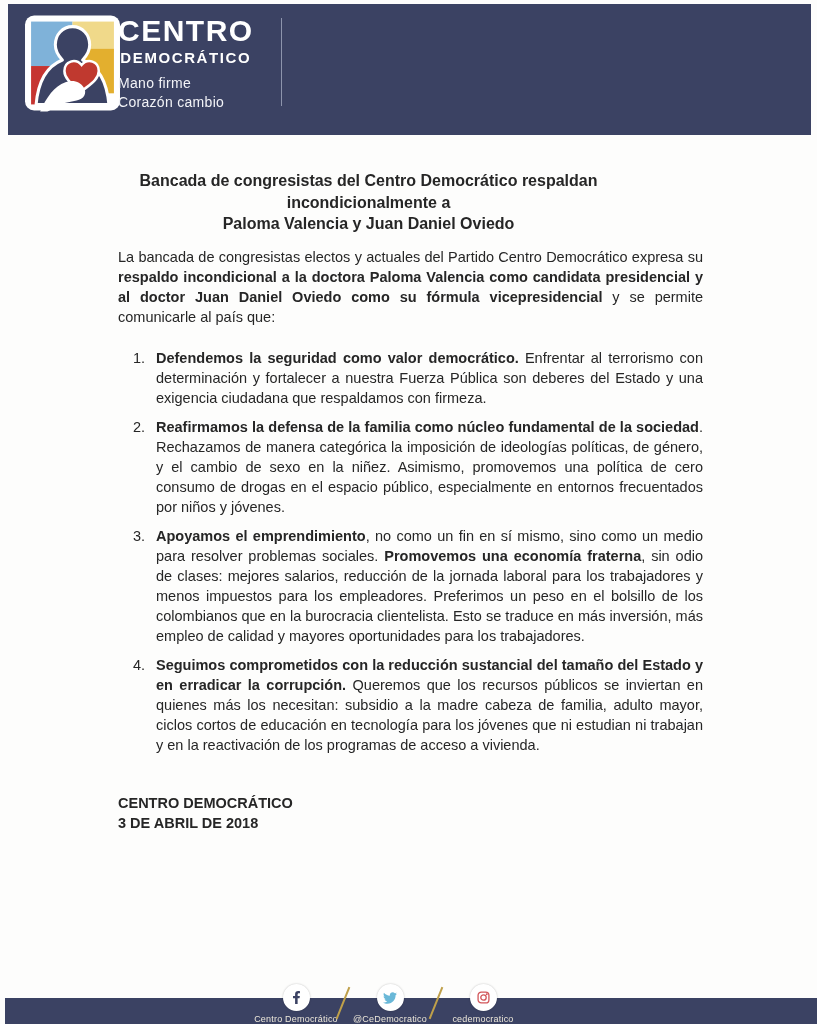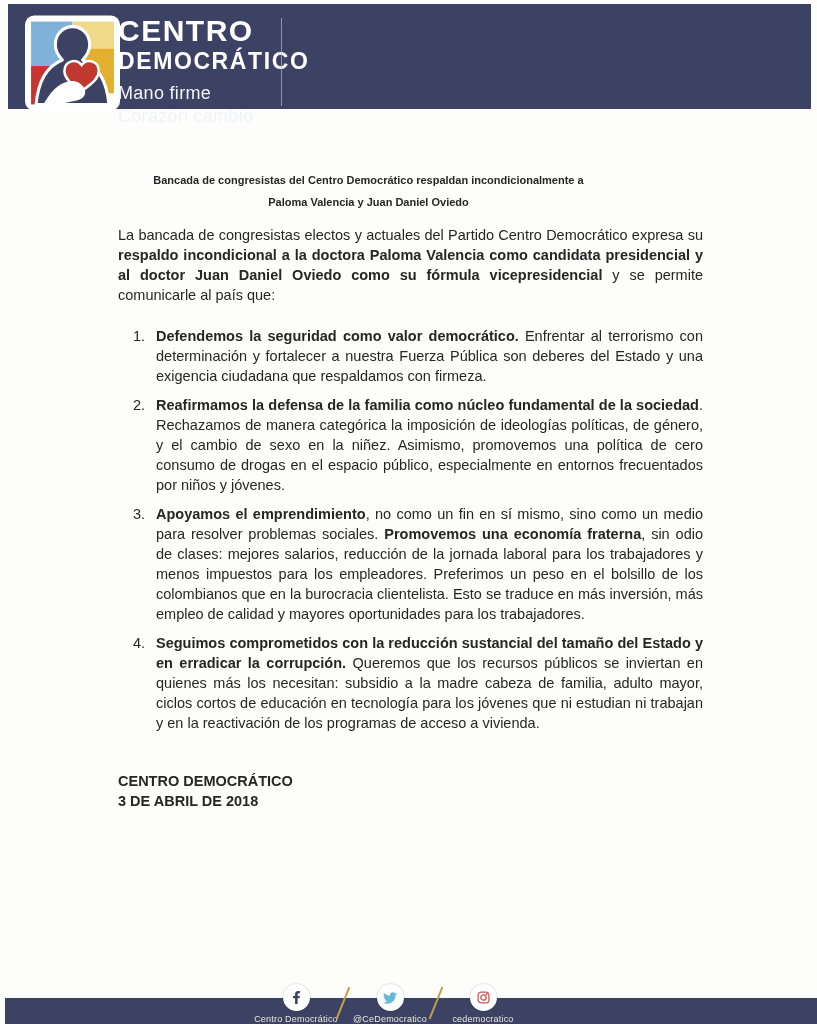--- a/index.html
+++ b/index.html
@@ -15,29 +15,29 @@
     background:#f1f1ef;
     font-family:"Liberation Sans","DejaVu Sans",sans-serif;
     color:var(--ink);
   }
   .page{
     position:relative;width:817px;height:1024px;overflow:hidden;
     background:#fdfdfc;margin:0;
   }
   
   .banner{
-    position:absolute;top:4px;left:8px;right:6px;height:105px;
+    position:absolute;top:4px;left:8px;right:6px;height:131px;
     background:var(--navy);
   }
   .logo-box{position:absolute;left:16px;top:10px;width:97px;height:98px;}
   .logo-box svg{display:block;width:100%;height:100%;}
   .logo-text{position:absolute;left:110px;top:12px;color:#ffffff;line-height:1;}
   .logo-name1{font-size:30px;font-weight:bold;letter-spacing:1.5px;}
-  .logo-name2{font-size:23px;font-weight:bold;letter-spacing:1.6px;margin-top:4px;}
-  .logo-tag{font-size:18px;font-weight:normal;letter-spacing:.3px;margin-top:5px;color:#f2f3f7;}
+  .logo-name2{font-size:15px;font-weight:bold;letter-spacing:1.6px;margin-top:4px;text-align:center;}
+  .logo-tag{font-size:14px;font-weight:normal;letter-spacing:.3px;margin-top:5px;color:#f2f3f7;}
   .logo-tag.first{margin-top:11px;}
   .banner-divider{
     position:absolute;left:273px;top:14px;height:88px;width:1px;
     background:#aab0c4;opacity:.75;
   }
   .banner-right{position:absolute;left:284px;right:0;top:0;bottom:0;}
   .banner-title{
     position:absolute;left:0;right:0;top:36px;text-align:center;
     color:#ffffff;font-weight:bold;font-size:37px;letter-spacing:.5px;
     font-family:"Liberation Sans","DejaVu Sans",sans-serif;
@@ -47,21 +47,21 @@
   .t-red{background:var(--flag-red);}
   .t-gold{background:var(--flag-gold);}
   .t-blue{background:var(--flag-blue);}
   
   .content{
     position:absolute;left:118px;top:128px;width:585px;
     font-size:14.5px;line-height:20px;color:var(--ink);
   }
   .doc-title{
     margin-top:42px;padding-right:84px;
-    font-size:11px;font-weight:bold;text-align:center;line-height:21.5px;
+    font-size:16px;font-weight:bold;text-align:center;line-height:21.5px;
   }
   .para{margin-top:12px;text-align:justify;}
   .para b{font-weight:bold;}
   .num-list{margin-top:21px;}
   .num-item{display:flex;margin-bottom:9px;text-align:justify;}
   .num-item .num{flex:0 0 38px;padding-left:15px;font-weight:normal;}
   .num-item .li-text{flex:1;text-align:justify;}
   .closing{margin-top:12px;}
   .signature{margin-top:38px;font-weight:bold;line-height:20px;}
   

